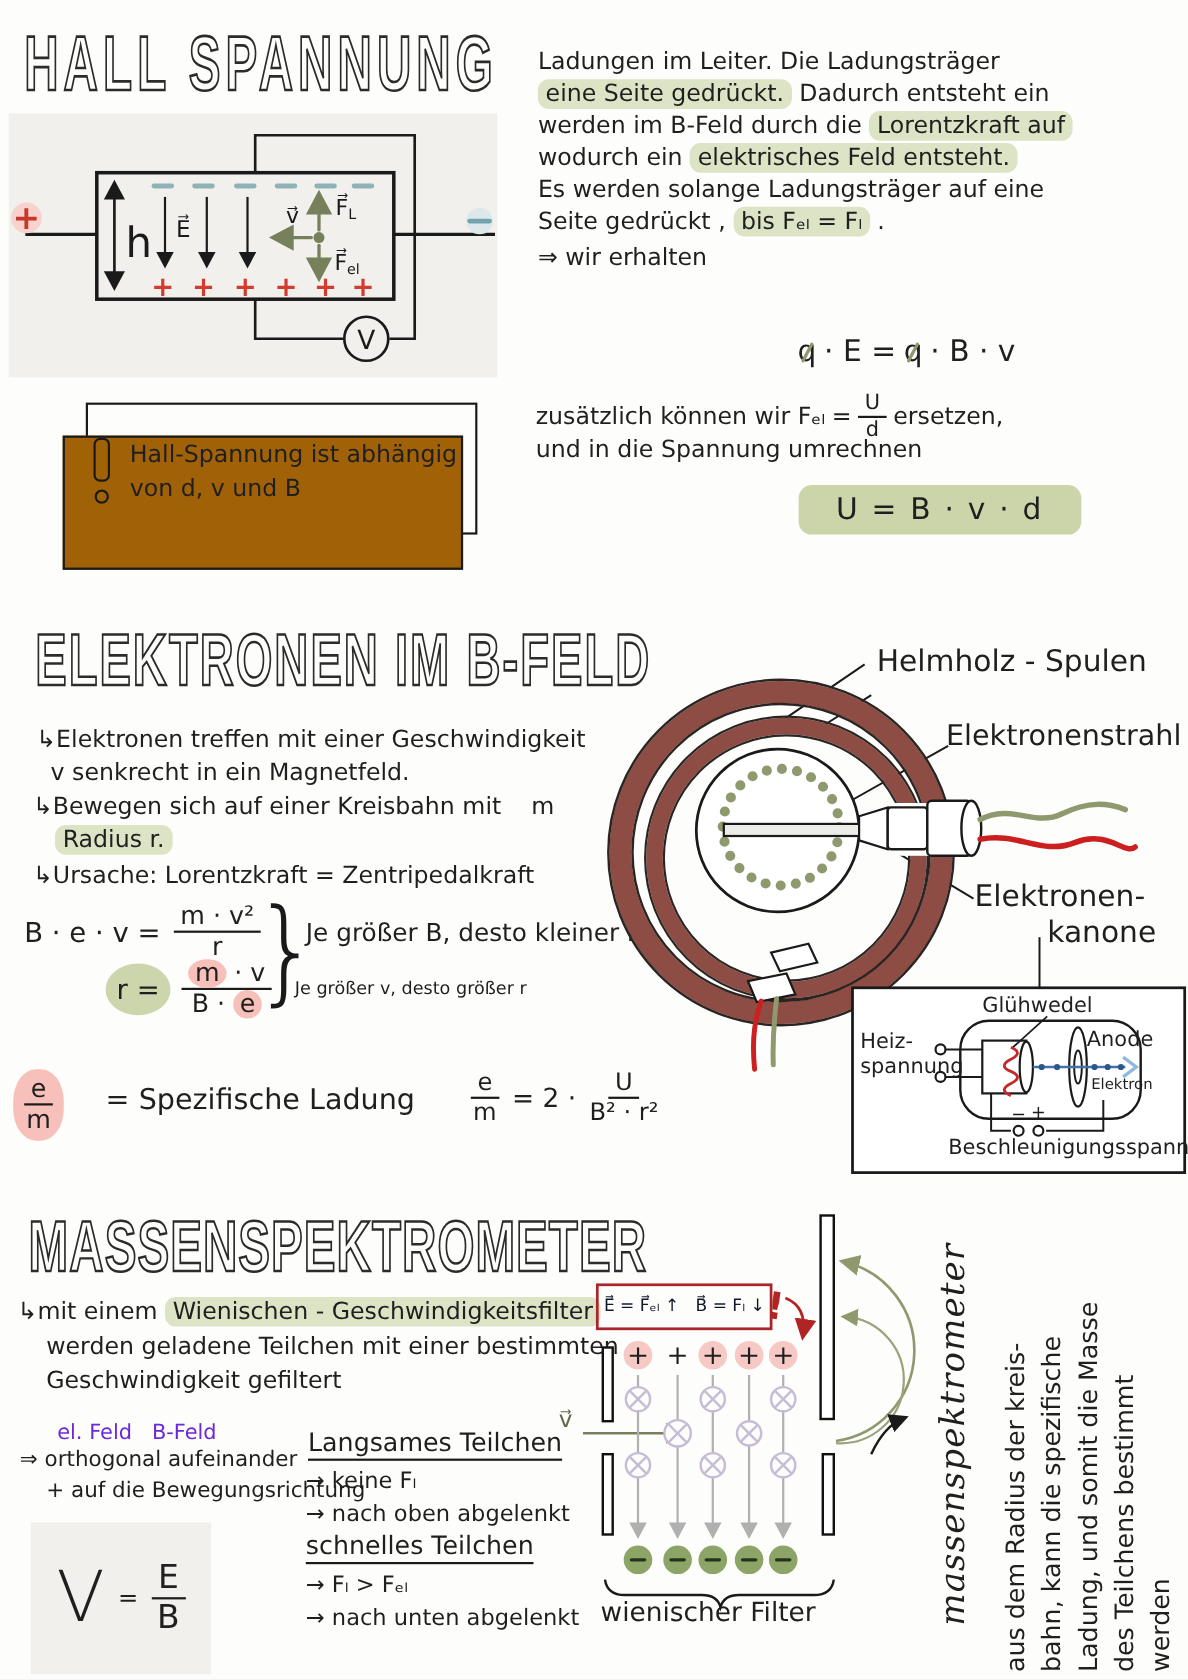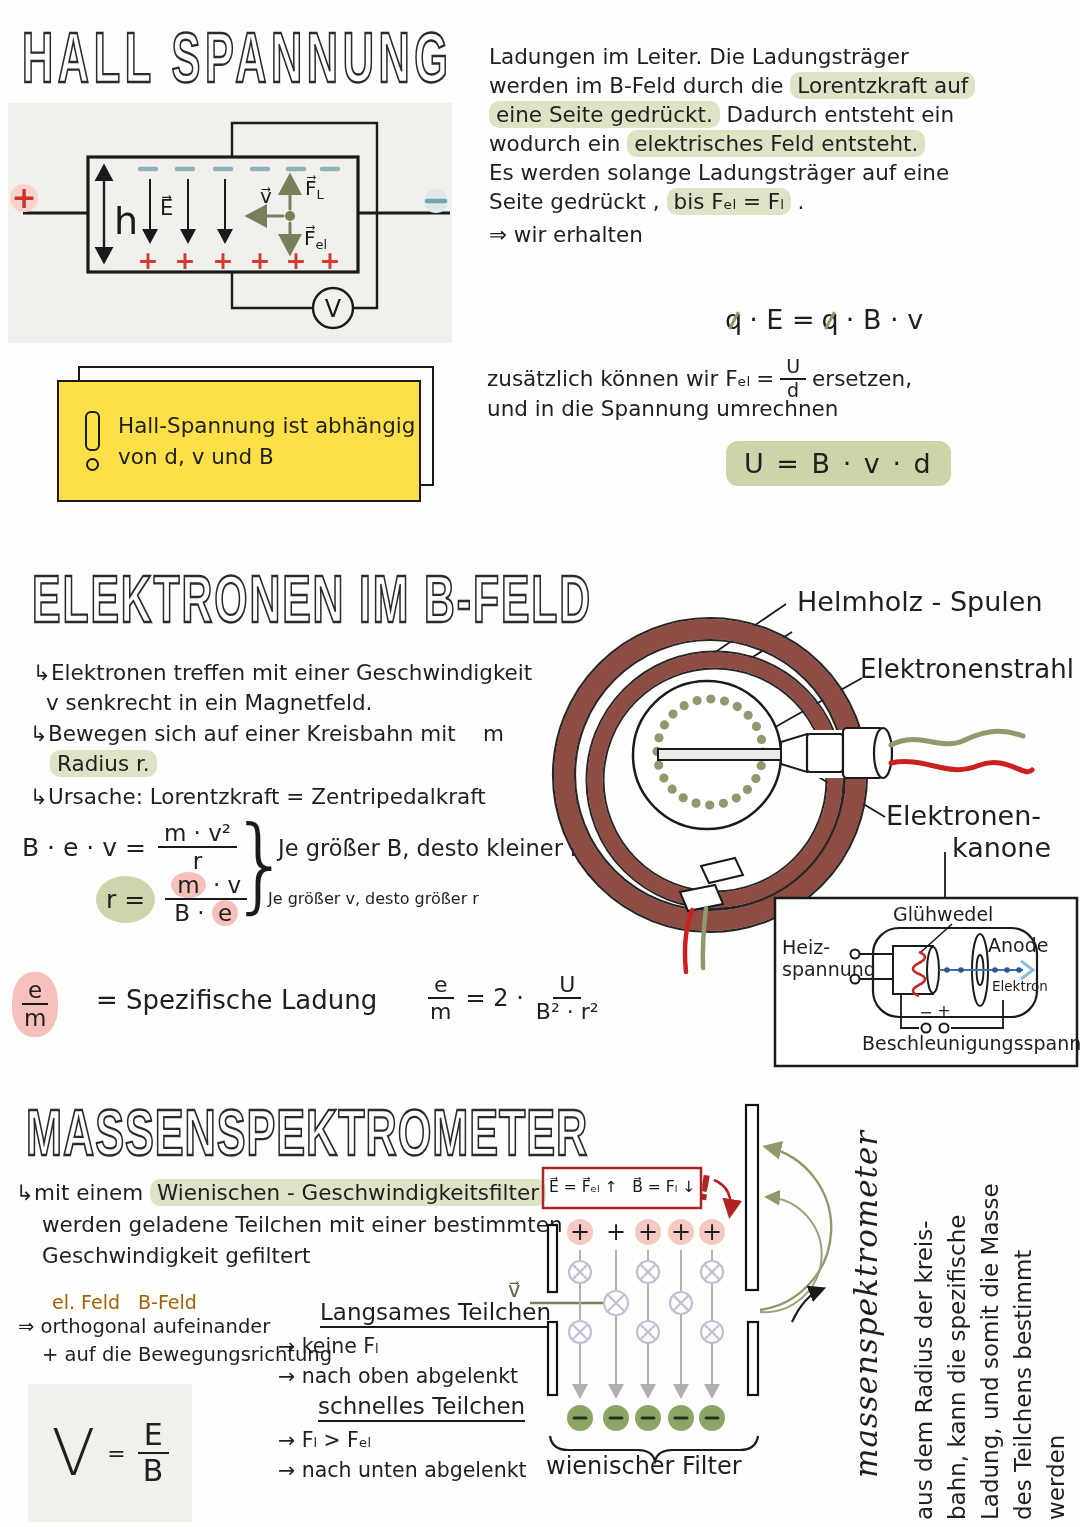--- a/index.html
+++ b/index.html
@@ -12,37 +12,37 @@
          transform-origin:left top;}
   .t-hall{left:22px;top:16px;font-size:47px;letter-spacing:5px;transform:scale(0.92,1.5);}
   .t-elek{left:32px;top:560px;font-size:46px;letter-spacing:2px;transform:scale(0.93,1.45);}
   .t-mass{left:26px;top:1094px;font-size:46px;letter-spacing:1px;transform:scale(0.94,1.42);}
   .para{position:absolute;font-size:21.5px;line-height:29px;white-space:nowrap;}
   .line{white-space:nowrap;}
   .hl{background:#dde4c6;border-radius:10px;padding:1px 7px;}
   .eq{position:absolute;display:flex;align-items:center;white-space:nowrap;gap:8px;}
   .ifrac{display:inline-flex;flex-direction:column;align-items:center;line-height:1.15;}
   .ifrac .num{border-bottom:2.2px solid #1a1a1a;padding:0 6px;}
-  .pill{background:#cbd5a9;border-radius:12px;padding:7px 18px;font-size:27px;letter-spacing:2px;}
+  .pill{background:#cbd5a9;border-radius:12px;padding:7px 34px;font-size:27px;letter-spacing:2px;}
   .sagecirc{background:#ccd5ac;border-radius:50%;padding:9px 10px;}
   .pinkcirc{background:#f7c0ba;border-radius:50%;padding:0 6px;}
   .pinkblob{background:#f7c0ba;border-radius:45%;padding:5px 10px;}
   .brace{position:absolute;font-family:"DejaVu Sans",sans-serif;font-weight:200;color:#1a1a1a;
          transform-origin:left top;}
   .notecard-back{border:2.5px solid #1a1a1a;background:#fdfdfb;}
-  .notecard{border:2.5px solid #1a1a1a;background:#fde047;display:flex;align-items:center;}
+  .notecard{border:2.5px solid #1a1a1a;background:#a16207;display:flex;margin-top:16px;}
   .bang{display:flex;flex-direction:column;align-items:center;margin:0 18px 0 26px;}
   .bang-icon{width:11px;height:36px;border:2.5px solid #1a1a1a;border-radius:6px;}
   .bang-dot{width:9px;height:9px;border:2.5px solid #1a1a1a;border-radius:50%;margin-top:7px;}
-  .uline{border-bottom:2.5px solid #1a1a1a;padding-bottom:1px;margin-left:40px;}
+  .uline{border-bottom:2.5px solid #1a1a1a;padding-bottom:1px;}
   .qslash{position:relative;display:inline-block;}
   .qslash::after{content:"";position:absolute;left:50%;top:52%;width:20px;height:3px;
                  margin:-1px 0 0 -10px;background:#8e9a6e;transform:rotate(-62deg);border-radius:2px;}
   .vtext{position:absolute;transform-origin:left top;transform:rotate(-90deg);white-space:pre-line;}
-  .graylabel{color:#a16207;}
+  .graylabel{color:#6d28d9;}
   svg{position:absolute;overflow:visible;}
   .gunlabel{position:absolute;font-size:19px;white-space:nowrap;}
 </style>
 </head>
 <body>
 
 <div class="page">
 
   <div class="title t-hall">HALL SPANNUNG</div>
 
@@ -107,22 +107,22 @@
       <text x="16" y="105" font-size="30" font-weight="bold" fill="#c5382a" text-anchor="middle">+</text>
     </g>
     <g>
       <circle cx="428" cy="98" r="12" fill="#dde8ea"></circle>
       <line x1="419" y1="98" x2="437" y2="98" stroke="#71a4ad" stroke-width="4.5" stroke-linecap="round"></line>
     </g>
   </svg>
 
   <div class="para" style="left:489px;top:42px">
     <div class="line"><span>Ladungen im Leiter. Die Ladungsträger</span></div>
+    <div class="line"><span class="hl">eine Seite gedrückt.</span><span> Dadurch entsteht ein</span></div>
     <div class="line"><span>werden im B-Feld durch die </span><span class="hl">Lorentzkraft auf</span></div>
-    <div class="line"><span class="hl">eine Seite gedrückt.</span><span> Dadurch entsteht ein</span></div>
     <div class="line"><span>wodurch ein </span><span class="hl">elektrisches Feld entsteht.</span></div>
     <div class="line"><span>Es werden solange Ladungsträger auf eine</span></div>
     <div class="line"><span>Seite gedrückt , </span><span class="hl">bis  Fₑₗ  =  Fₗ</span><span> .</span></div>
     <div class="line" style="margin-top:4px"><span>⇒ wir erhalten</span></div>
   </div>
 
   <div class="eq" style="left:725px;top:304px;font-size:27px;gap:7px">
     <span class="qslash">q</span>
     <span>· E  =</span>
     <span class="qslash">q</span>

